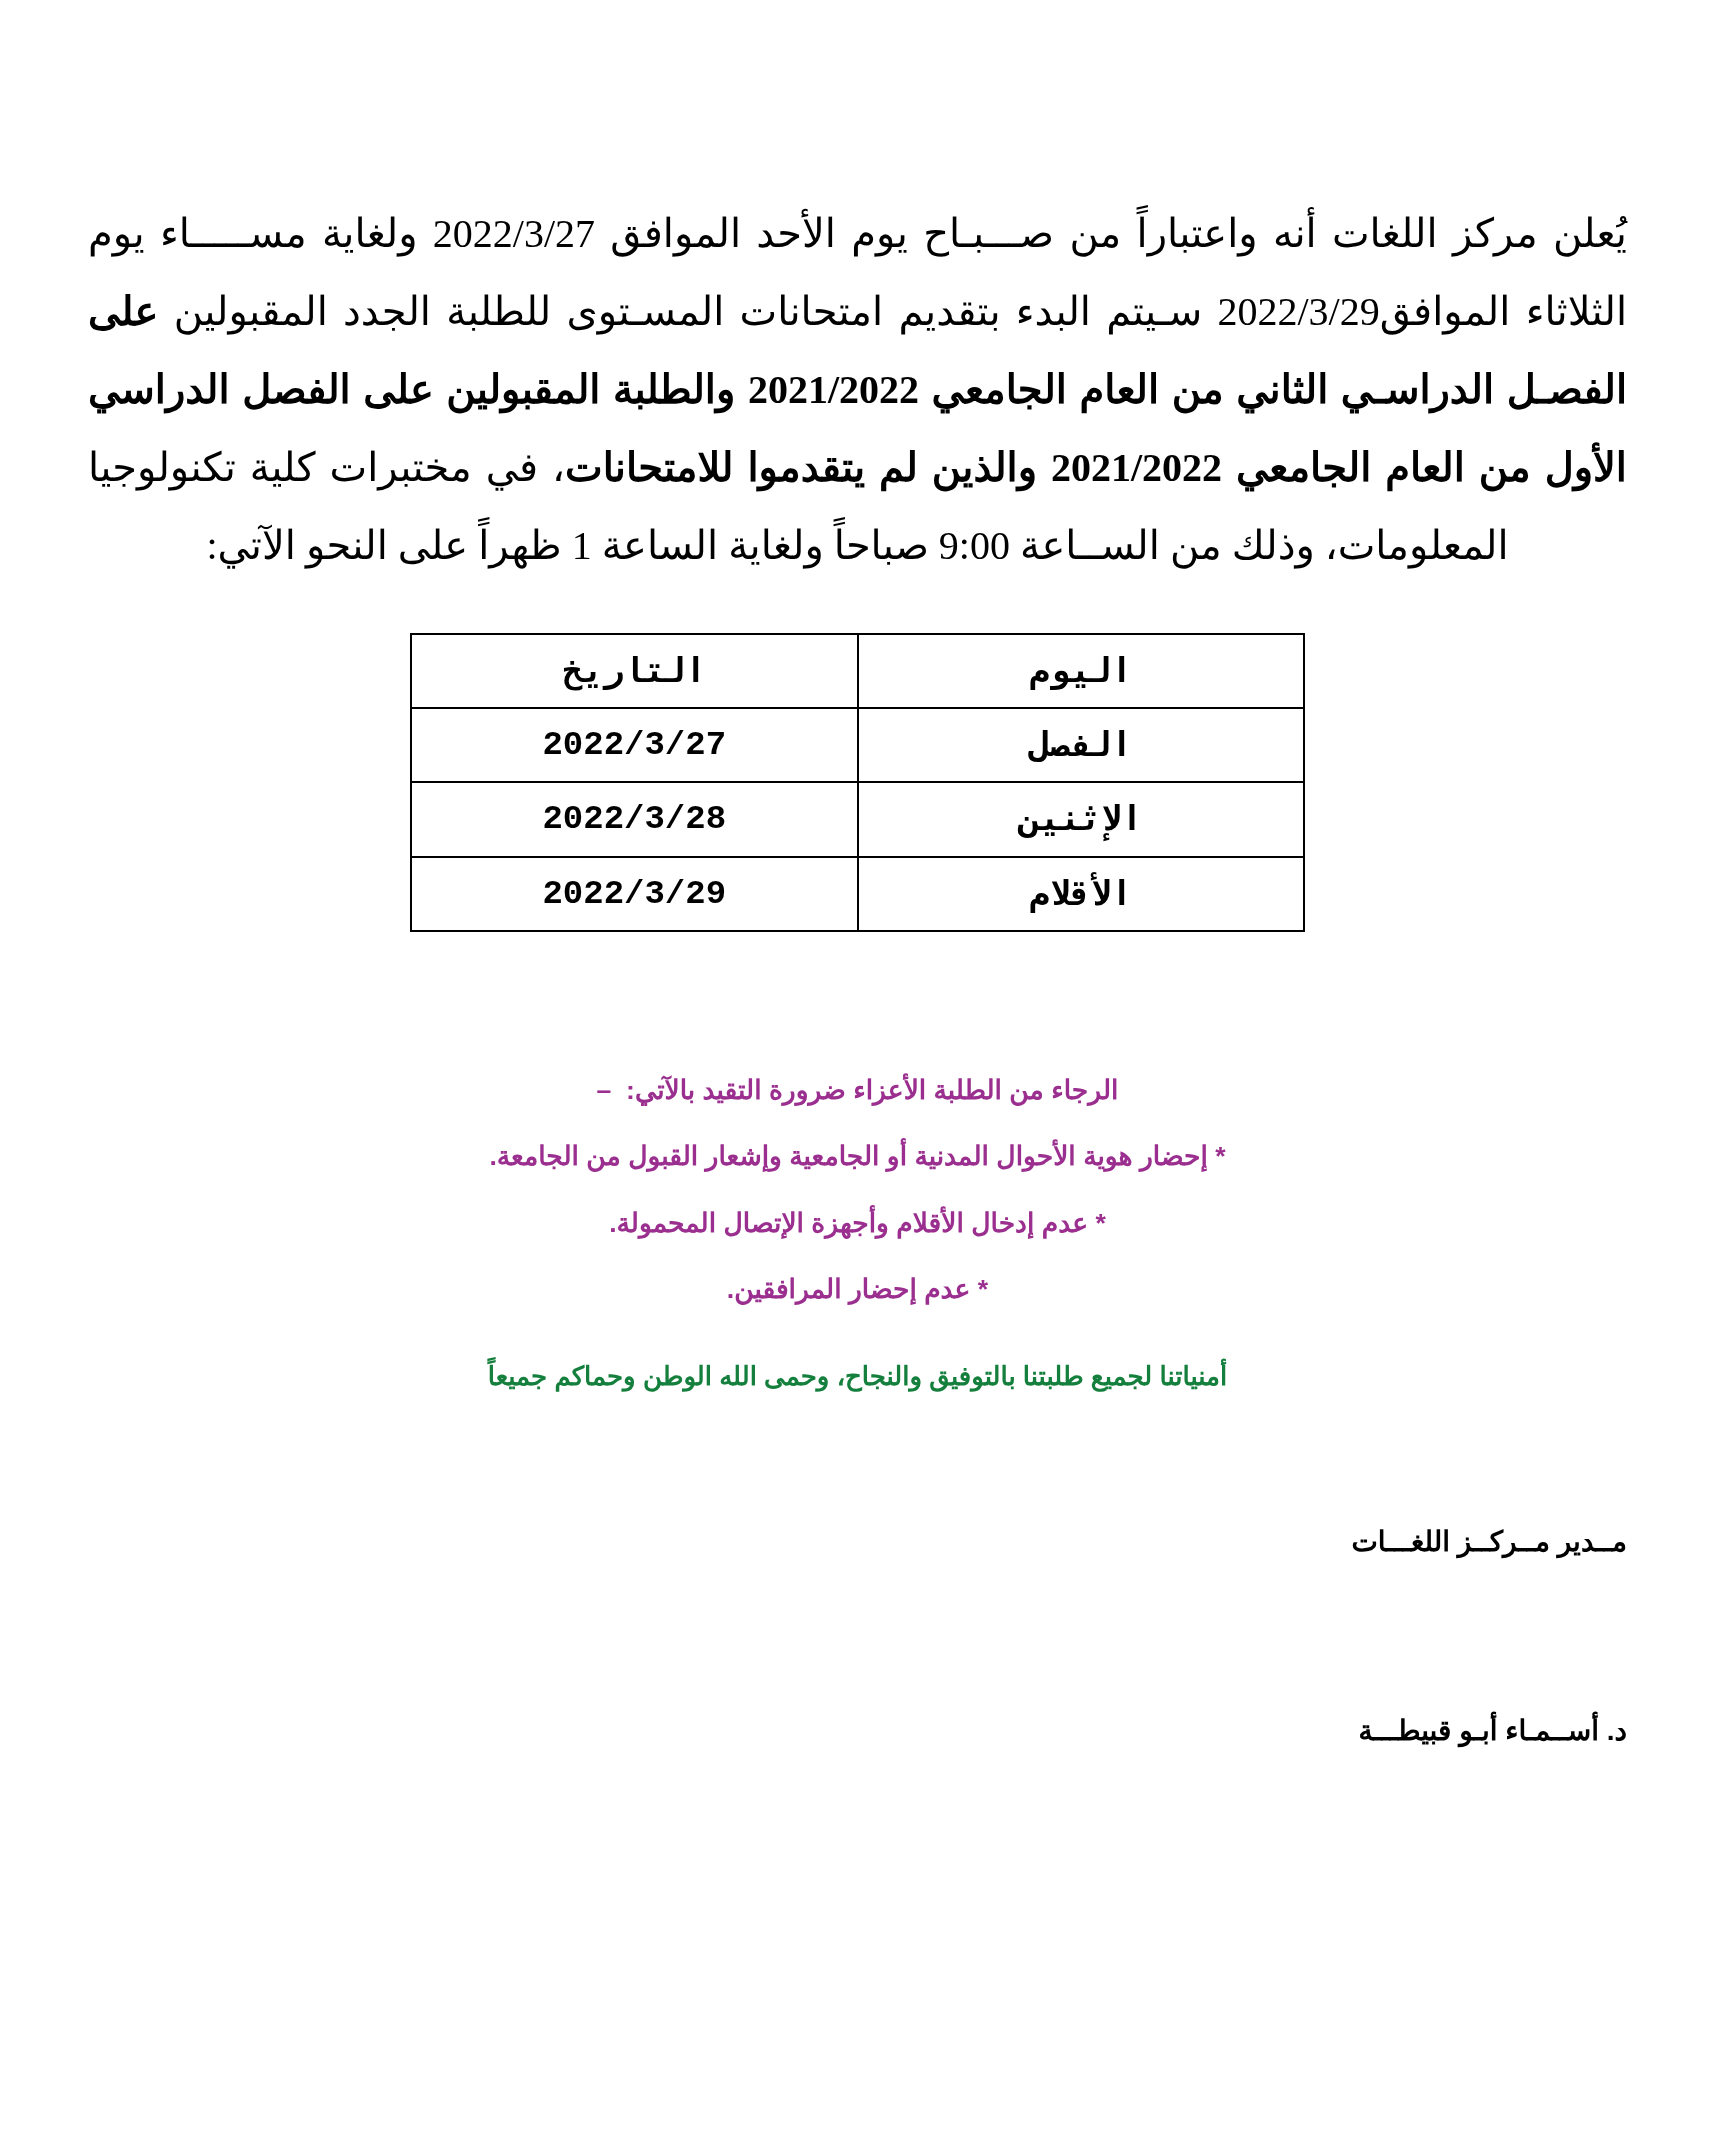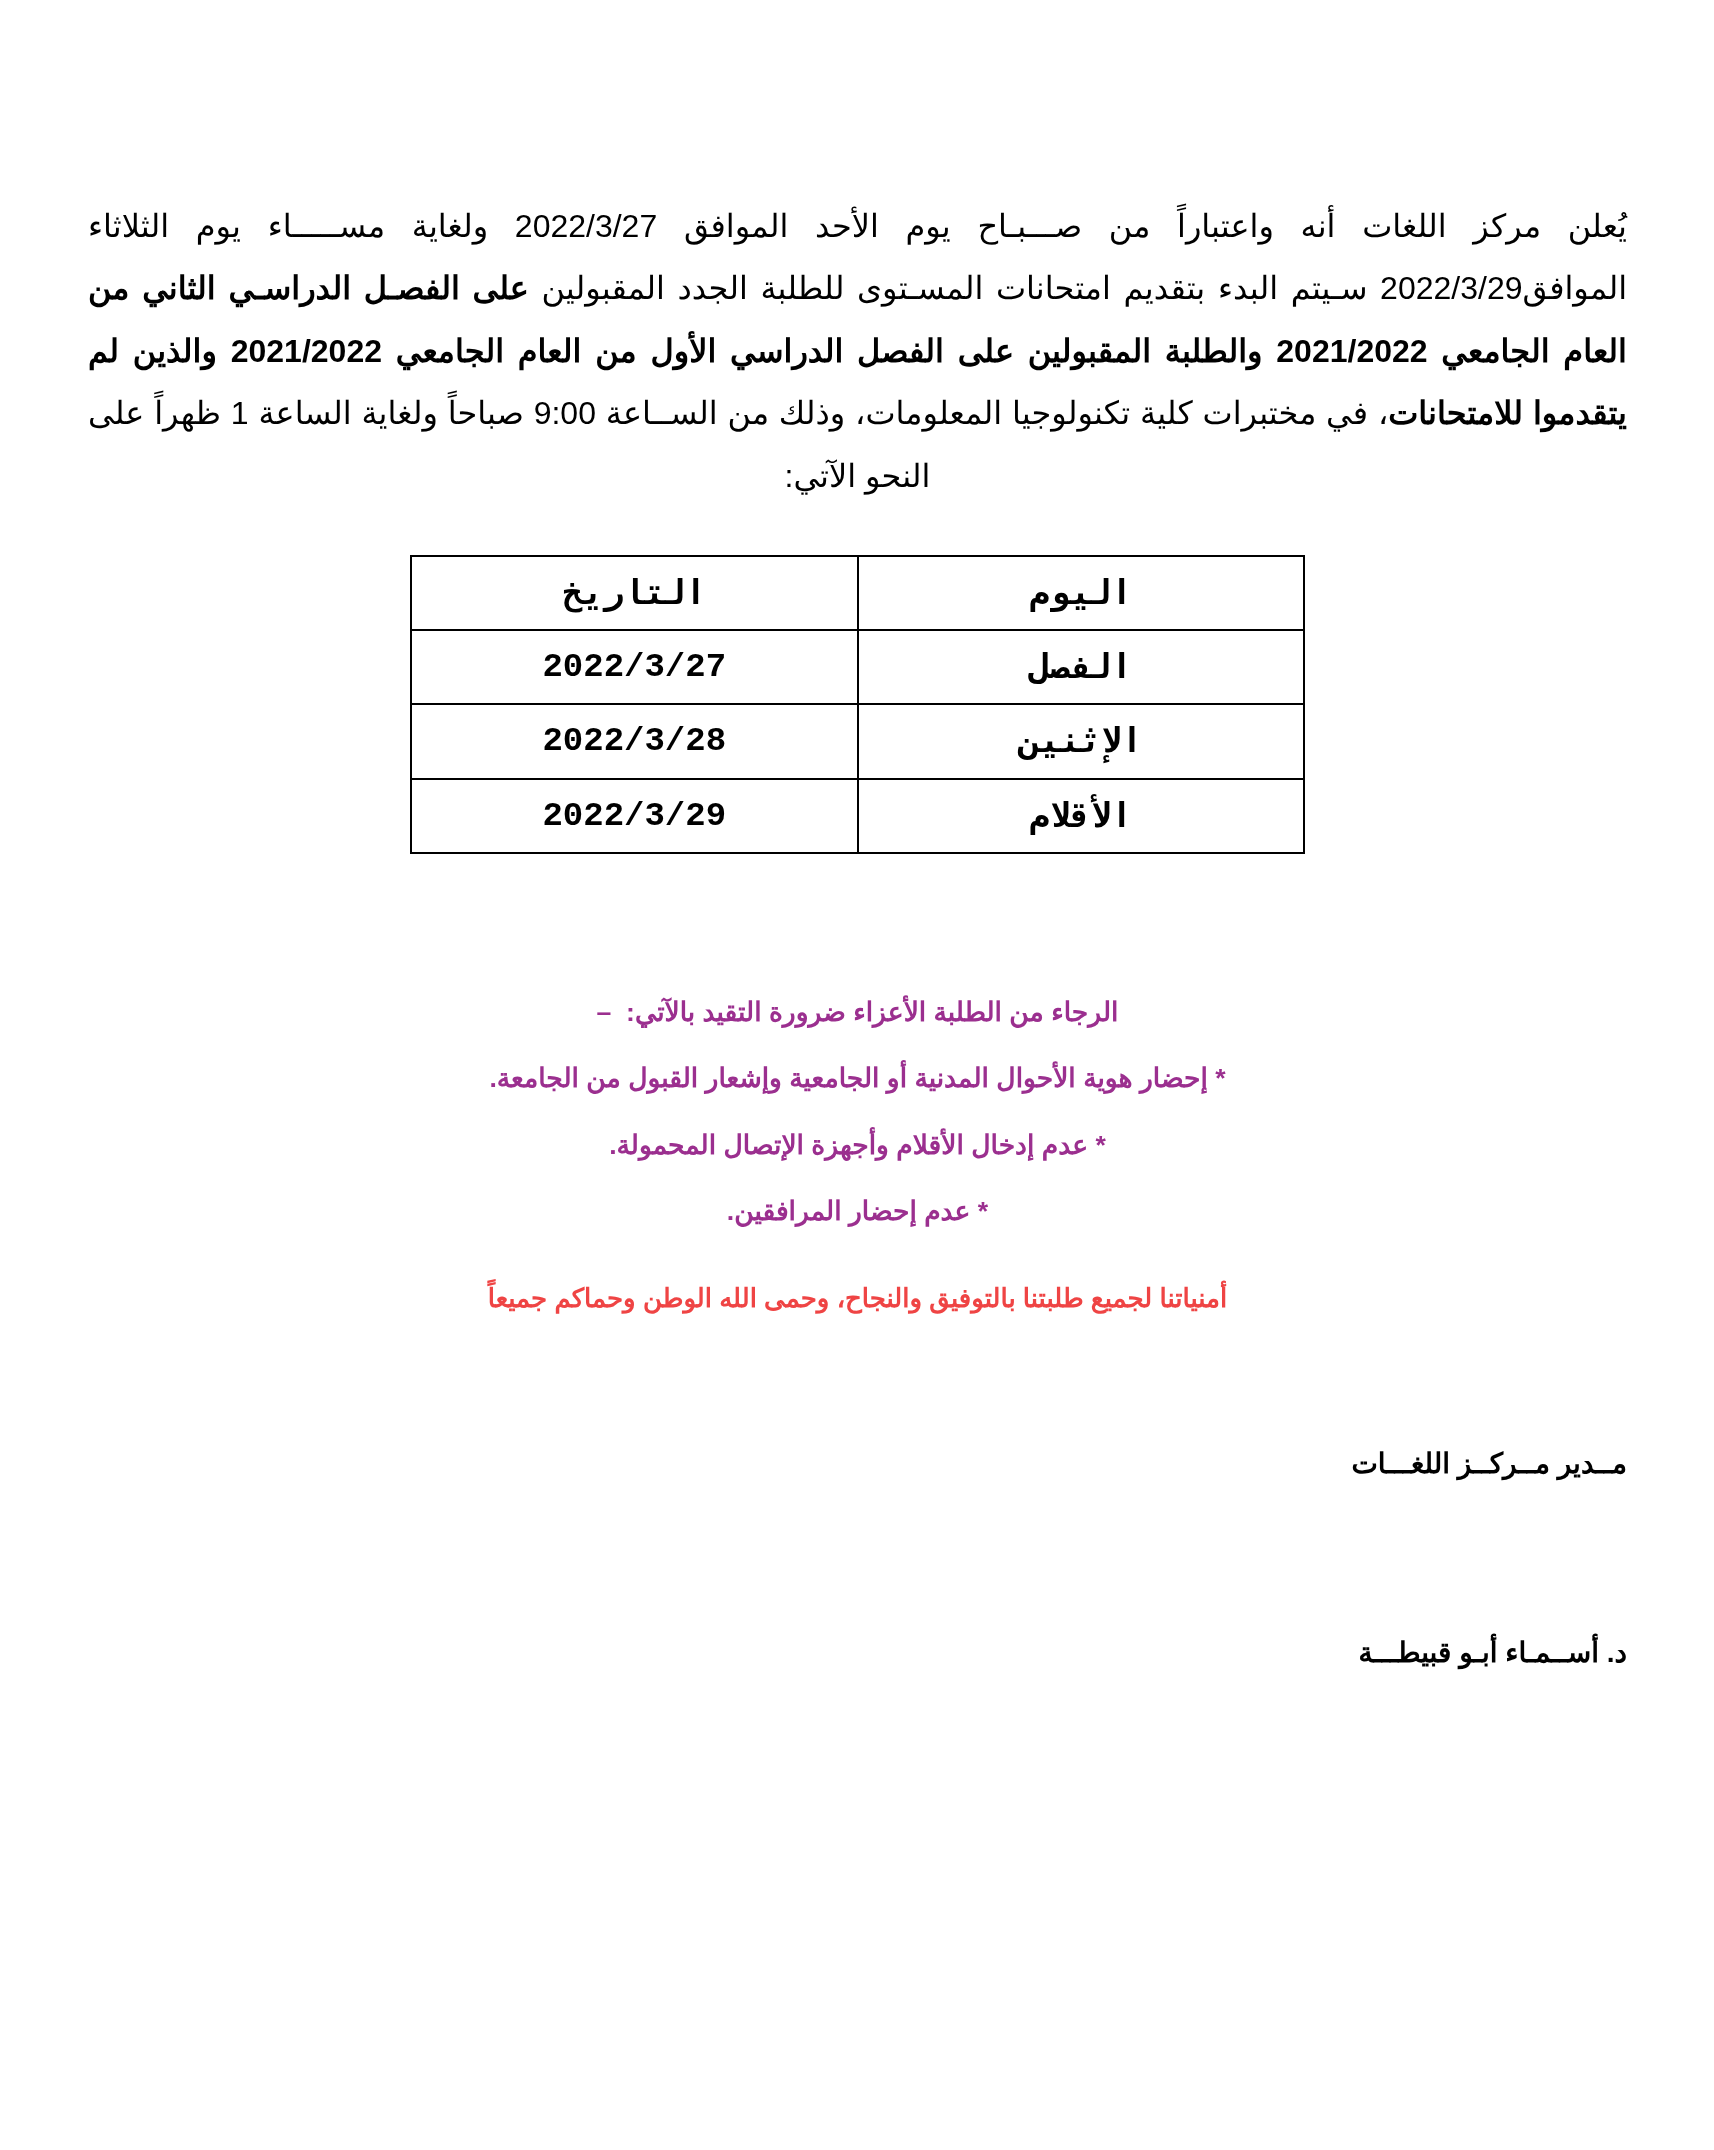--- a/index.html
+++ b/index.html
@@ -15,22 +15,22 @@
     direction: rtl;
   }
   .page {
     width: 1715px;
     min-height: 2151px;
     box-sizing: border-box;
     padding: 195px 88px 63px 88px;
     position: relative;
   }
   .para {
-    font-family: Liberation Sans, sans-serif;
-    font-size: 32px;
+    font-family: Liberation Serif, serif;
+    font-size: 40px;
     line-height: 1.95;
     text-align: justify;
     text-align-last: center;
     margin: 0 0 7.8px 0;
     direction: rtl;
   }
   .para .b {
     font-weight: bold;
   }
   .tbl-wrap {
@@ -69,21 +69,21 @@
     line-height: 2.5;
     text-align: center;
     white-space: pre-wrap;
   }
   .wish {
     margin-top: 38px;
     text-align: center;
     font-family: "Liberation Sans", sans-serif;
     font-weight: bold;
     font-size: 26px;
-    color: #ef4444;
+    color: #15803d;
     direction: rtl;
   }
   .signature {
     margin-top: 133px;
     font-family: "Liberation Sans", sans-serif;
     font-weight: bold;
     font-size: 28px;
     color: #000;
     direction: rtl;
     text-align: right;

